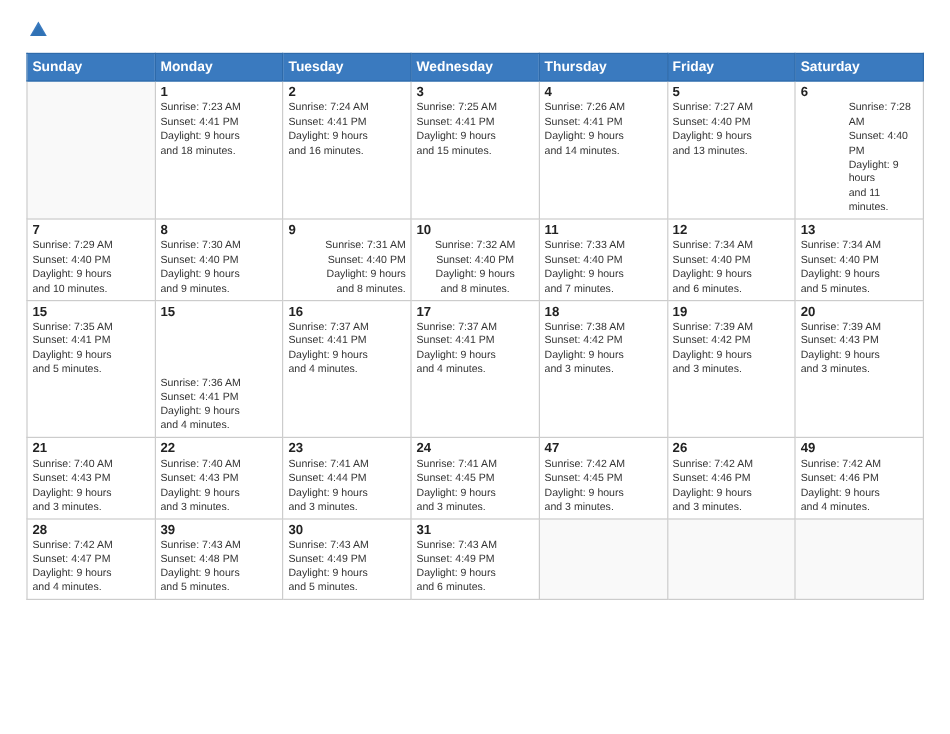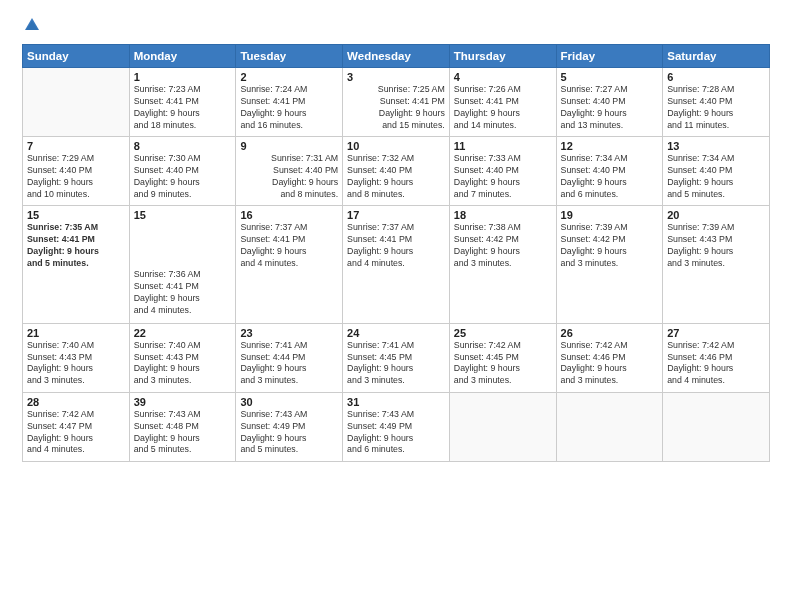--- a/index.html
+++ b/index.html
@@ -145,42 +145,42 @@
           </td>
           <td>
             <span class="day-number">2</span>
             <div class="day-info" style="white-space: pre-line;">Sunrise: 7:24 AM
 Sunset: 4:41 PM
 Daylight: 9 hours
 and 16 minutes.</div>
           </td>
           <td>
             <span class="day-number">3</span>
-            <div class="day-info" style="white-space: pre-line; text-align: right;">Sunrise: 7:25 AM
+            <div class="day-info" style="white-space: pre-line;">Sunrise: 7:25 AM
 Sunset: 4:41 PM
 Daylight: 9 hours
 and 15 minutes.</div>
           </td>
           <td>
             <span class="day-number">4</span>
             <div class="day-info" style="white-space: pre-line;">Sunrise: 7:26 AM
 Sunset: 4:41 PM
 Daylight: 9 hours
 and 14 minutes.</div>
           </td>
           <td>
             <span class="day-number">5</span>
             <div class="day-info" style="white-space: pre-line;">Sunrise: 7:27 AM
 Sunset: 4:40 PM
 Daylight: 9 hours
 and 13 minutes.</div>
           </td>
           <td>
             <span class="day-number">6</span>
-            <div class="day-info" style="white-space: pre-line;">Sunrise: 7:28 AM
+            <div class="day-info" style="white-space: pre-line; margin-left: 40px;">Sunrise: 7:28 AM
 Sunset: 4:40 PM
 Daylight: 9 hours
 and 11 minutes.</div>
           </td>
         </tr>
         <tr>
           <td>
             <span class="day-number">7</span>
             <div class="day-info" style="white-space: pre-line;">Sunrise: 7:29 AM
 Sunset: 4:40 PM
@@ -196,21 +196,21 @@
           </td>
           <td>
             <span class="day-number">9</span>
             <div class="day-info" style="white-space: pre-line; text-align: right;">Sunrise: 7:31 AM
 Sunset: 4:40 PM
 Daylight: 9 hours
 and 8 minutes.</div>
           </td>
           <td>
             <span class="day-number">10</span>
-            <div class="day-info" style="white-space: pre-line;">Sunrise: 7:32 AM
+            <div class="day-info" style="white-space: pre-line; text-align: center;">Sunrise: 7:32 AM
 Sunset: 4:40 PM
 Daylight: 9 hours
 and 8 minutes.</div>
           </td>
           <td>
             <span class="day-number">11</span>
             <div class="day-info" style="white-space: pre-line;">Sunrise: 7:33 AM
 Sunset: 4:40 PM
 Daylight: 9 hours
 and 7 minutes.</div>
@@ -226,21 +226,21 @@
             <span class="day-number">13</span>
             <div class="day-info" style="white-space: pre-line;">Sunrise: 7:34 AM
 Sunset: 4:40 PM
 Daylight: 9 hours
 and 5 minutes.</div>
           </td>
         </tr>
         <tr>
           <td>
             <span class="day-number">15</span>
-            <div class="day-info" style="white-space: pre-line; font-weight: bold;">Sunrise: 7:35 AM
+            <div class="day-info" style="white-space: pre-line;">Sunrise: 7:35 AM
 Sunset: 4:41 PM
 Daylight: 9 hours
 and 5 minutes.</div>
           </td>
           <td>
             <span class="day-number">15</span>
             <div class="day-info" style="white-space: pre-line; margin-top: 48px;">Sunrise: 7:36 AM
 Sunset: 4:41 PM
 Daylight: 9 hours
 and 4 minutes.</div>
@@ -304,35 +304,35 @@
 and 3 minutes.</div>
           </td>
           <td>
             <span class="day-number">24</span>
             <div class="day-info" style="white-space: pre-line;">Sunrise: 7:41 AM
 Sunset: 4:45 PM
 Daylight: 9 hours
 and 3 minutes.</div>
           </td>
           <td>
-            <span class="day-number">25</span>
+            <span class="day-number">47</span>
             <div class="day-info" style="white-space: pre-line;">Sunrise: 7:42 AM
 Sunset: 4:45 PM
 Daylight: 9 hours
 and 3 minutes.</div>
           </td>
           <td>
             <span class="day-number">26</span>
             <div class="day-info" style="white-space: pre-line;">Sunrise: 7:42 AM
 Sunset: 4:46 PM
 Daylight: 9 hours
 and 3 minutes.</div>
           </td>
           <td>
-            <span class="day-number">27</span>
+            <span class="day-number">49</span>
             <div class="day-info" style="white-space: pre-line;">Sunrise: 7:42 AM
 Sunset: 4:46 PM
 Daylight: 9 hours
 and 4 minutes.</div>
           </td>
         </tr>
         <tr>
           <td>
             <span class="day-number">28</span>
             <div class="day-info" style="white-space: pre-line;">Sunrise: 7:42 AM

